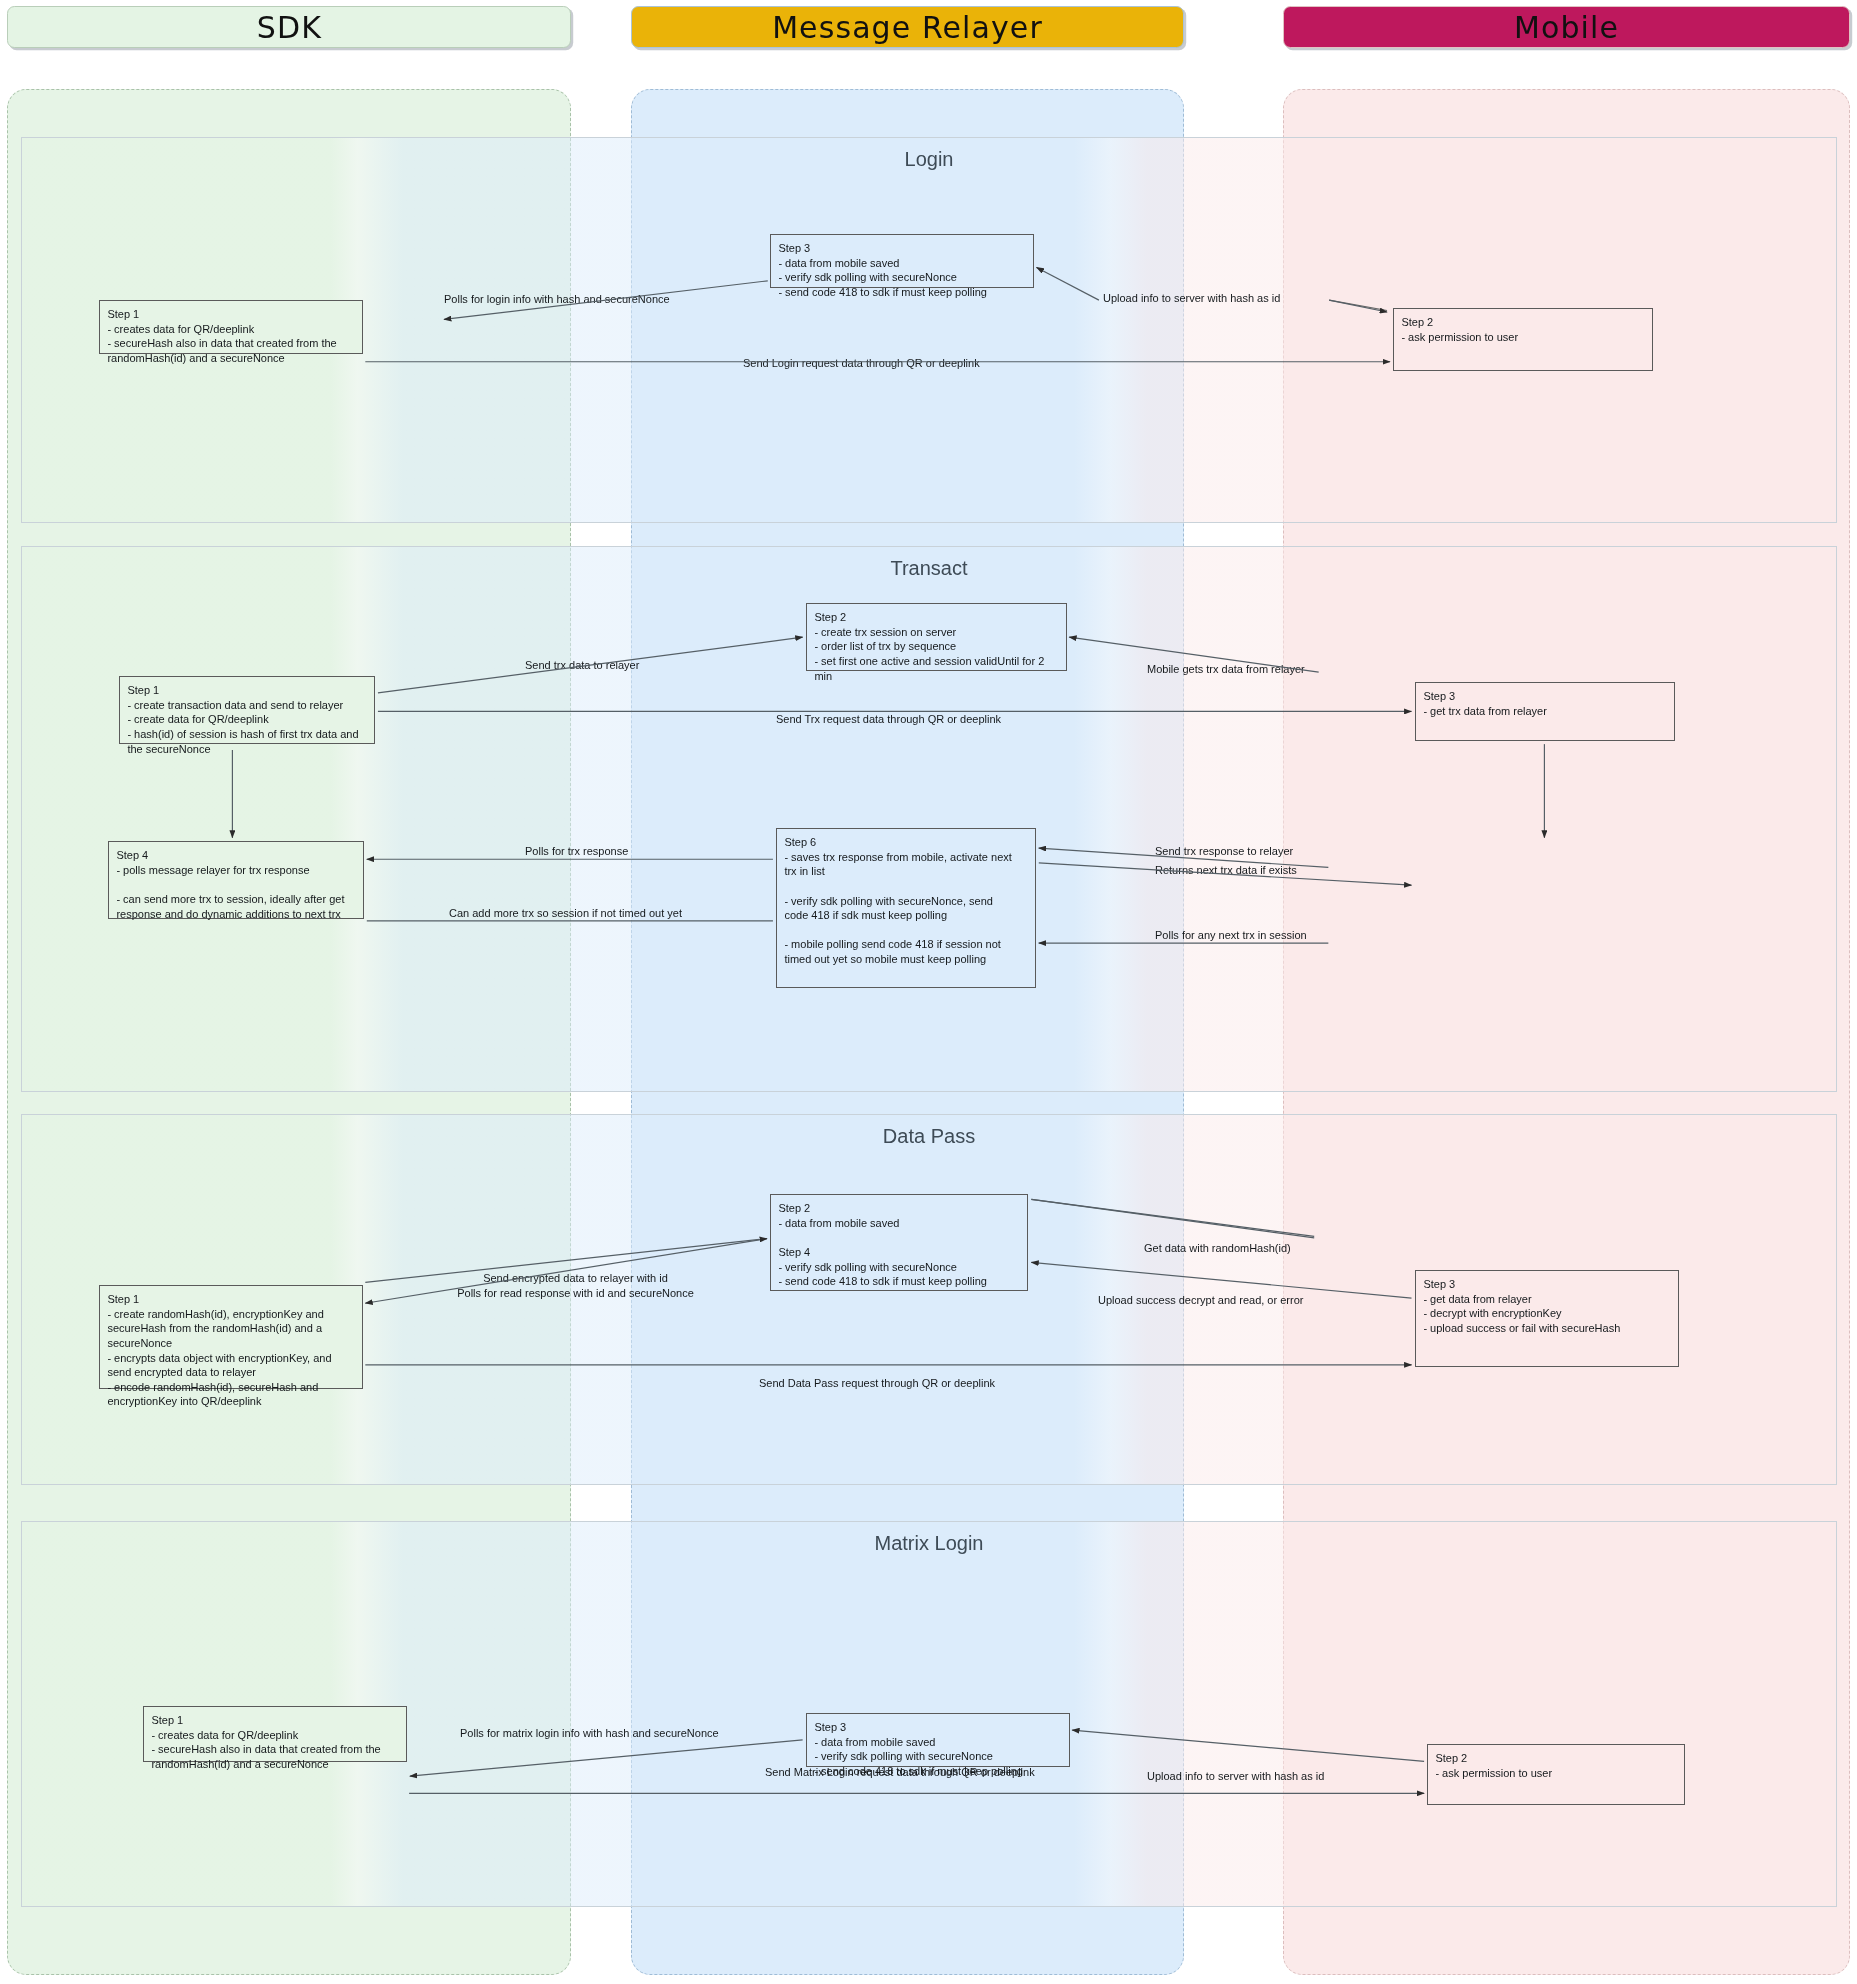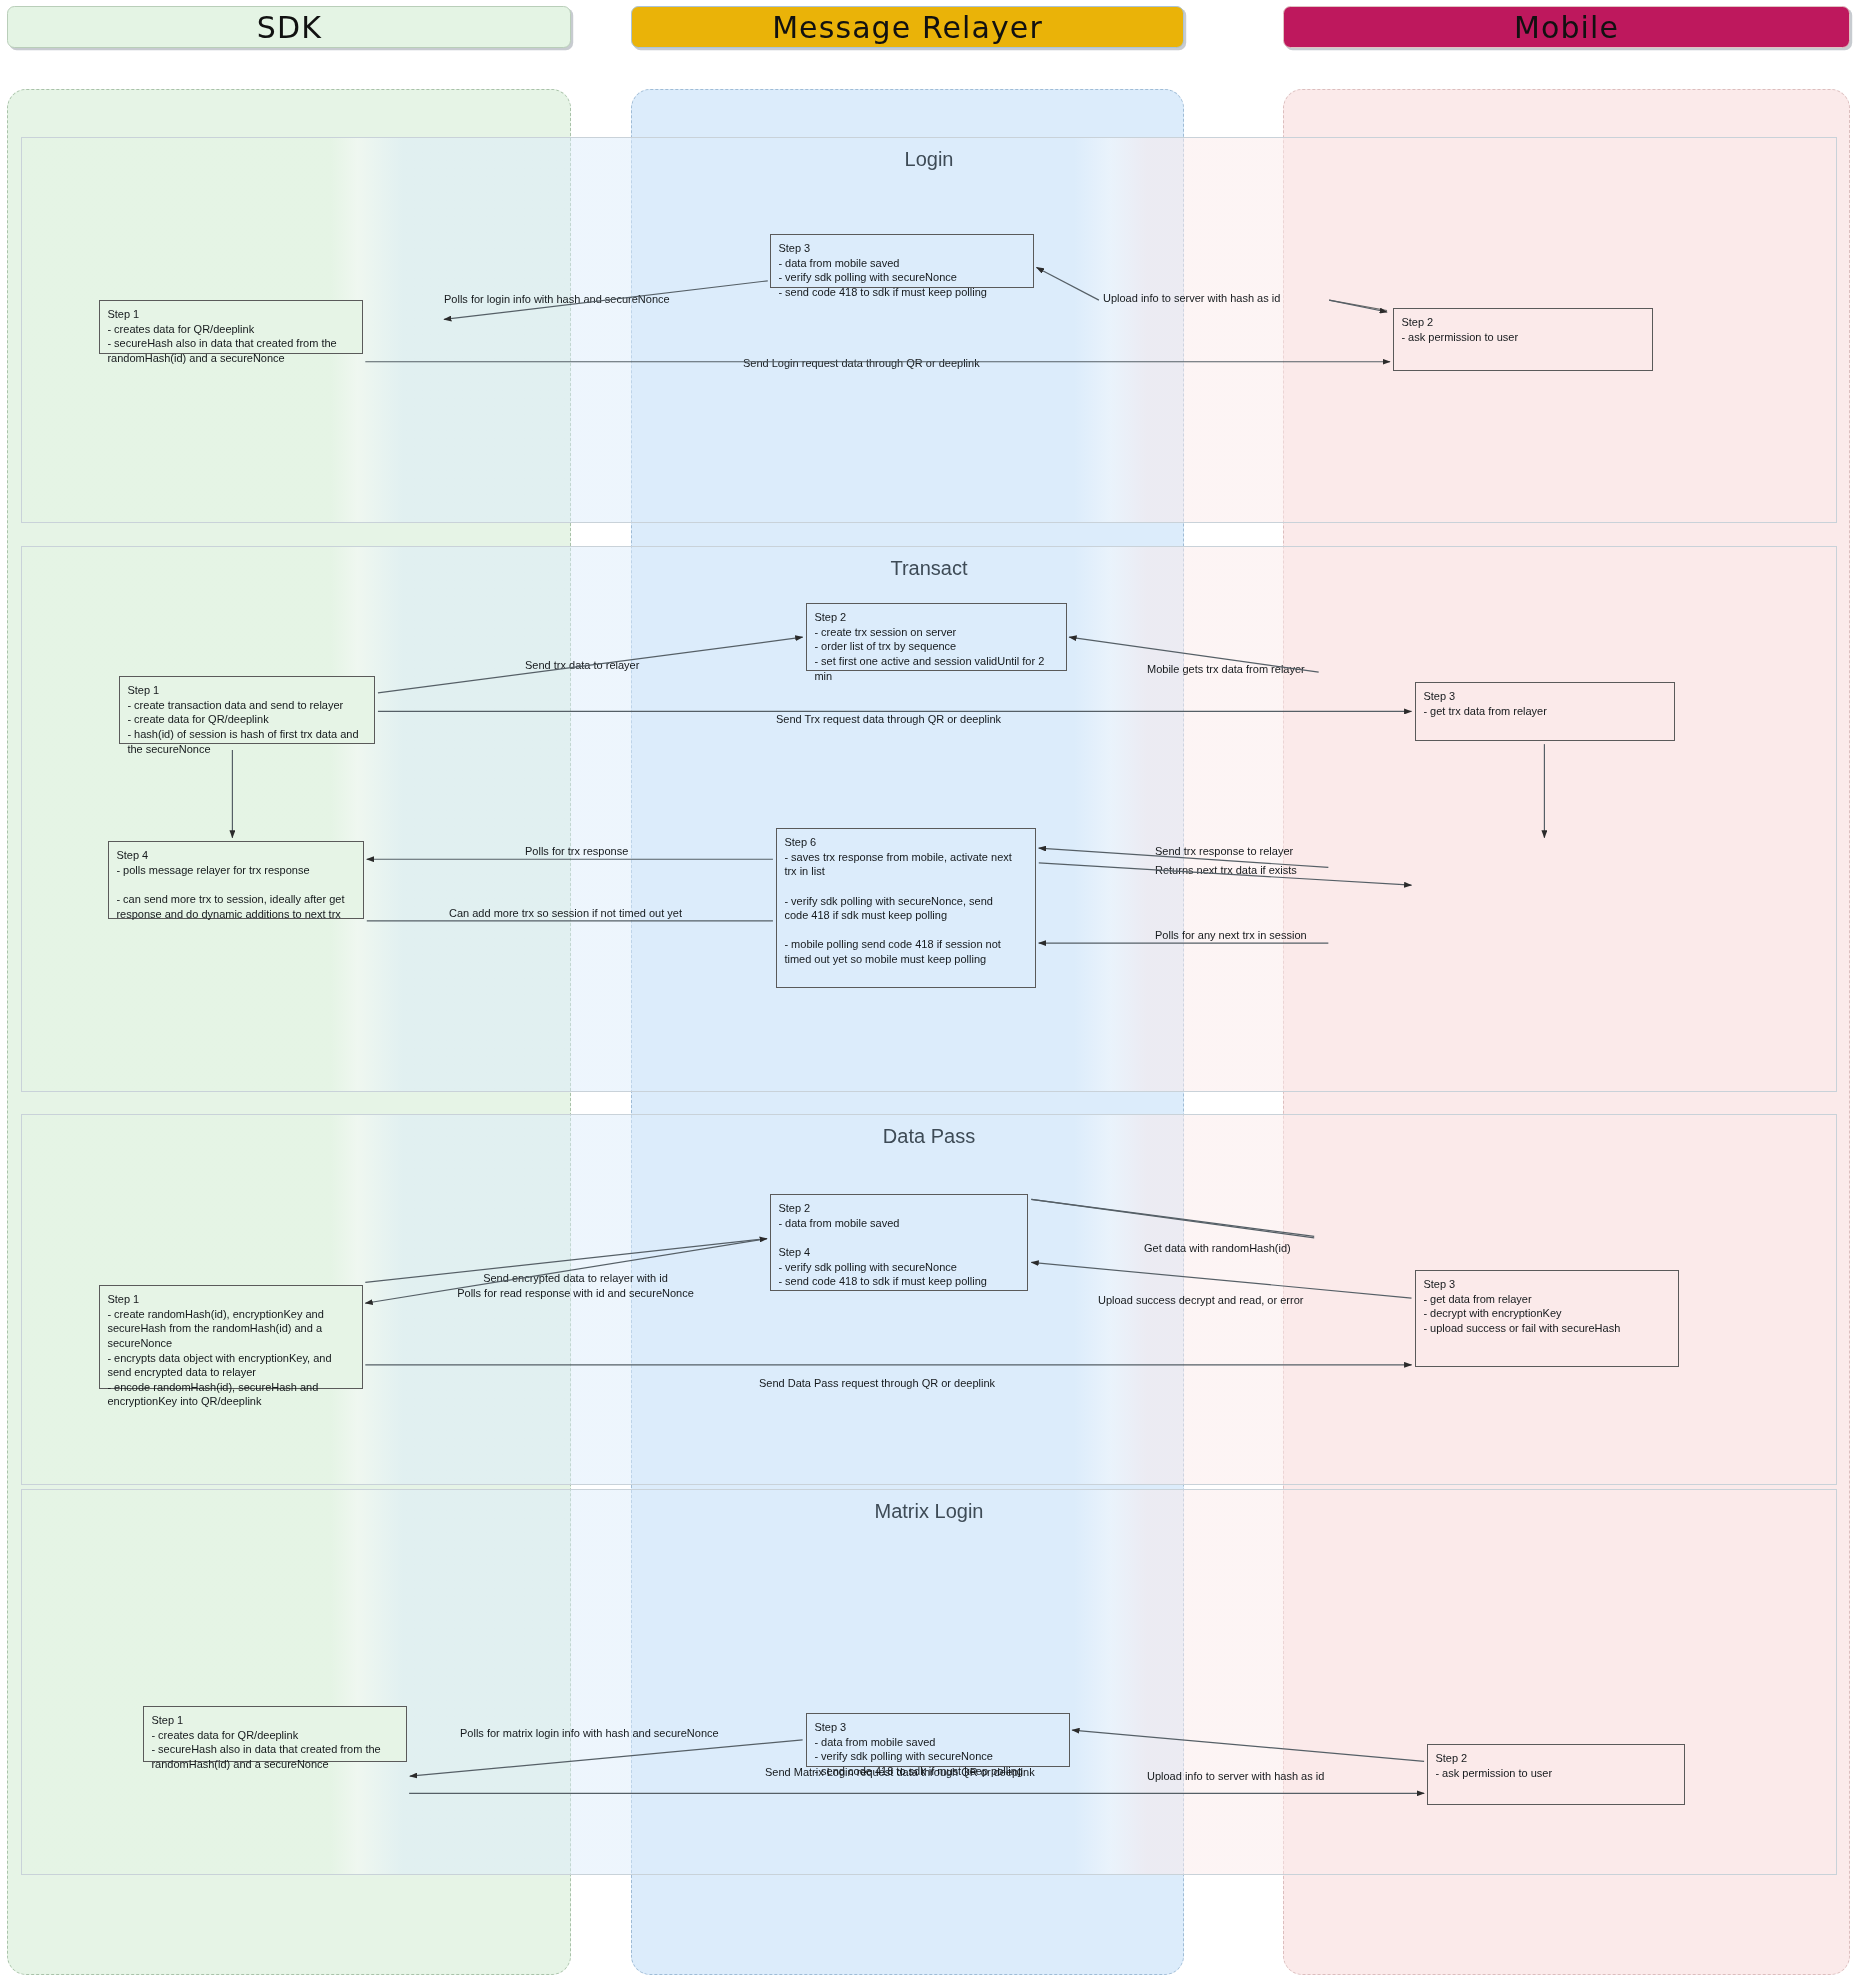--- a/index.html
+++ b/index.html
@@ -214,21 +214,21 @@
 - get data from relayer
 - decrypt with encryptionKey
 - upload success or fail with secureHash</div>
 
   <div class="edge-label multiline" style="left:416px; top:1271px; width:319px;">Send encrypted data to relayer with id
 Polls for read response with id and secureNonce</div>
   <div class="edge-label" style="left:1144px; top:1242px;">Get data with randomHash(id)</div>
   <div class="edge-label" style="left:1098px; top:1294px;">Upload success decrypt and read, or error</div>
   <div class="edge-label" style="left:759px; top:1377px;">Send Data Pass request through QR or deeplink</div>
 
-  <div class="phase" style="top:1489px; height:386px;">
+  <div class="phase" style="top:1521px; height:386px;">
     <div class="phase-title">Matrix Login</div>
   </div>
 
   <div class="step-box sdk" style="left:143px; top:1706px; width:264px; height:56px;">Step 1
 - creates data for QR/deeplink
 - secureHash also in data that created from the
 randomHash(id) and a secureNonce</div>
 
   <div class="step-box relayer" style="left:806px; top:1713px; width:264px; height:54px;">Step 3
 - data from mobile saved

